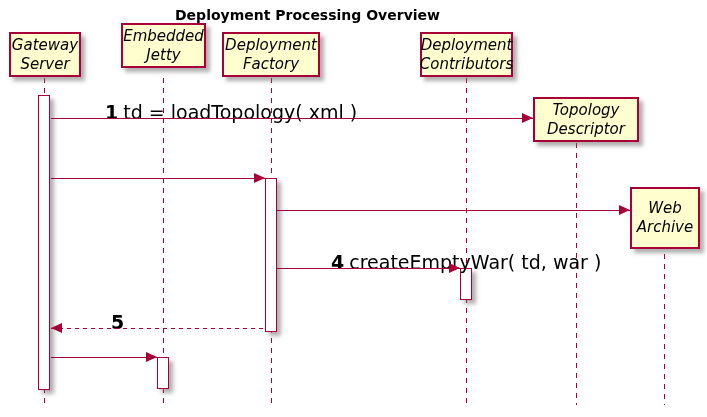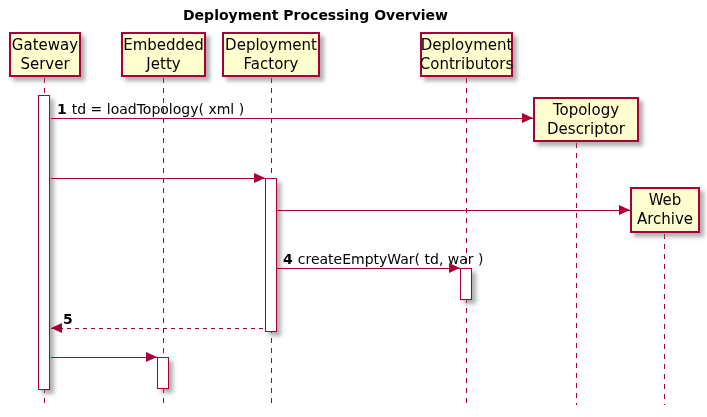--- a/index.html
+++ b/index.html
@@ -3,45 +3,45 @@
 <meta charset="utf-8">
 <style>
   html,body{margin:0;padding:0;background:#ffffff;}
   .canvas{
     position:relative;width:707px;height:417px;background:#ffffff;
     font-family:"DejaVu Sans","Liberation Sans",sans-serif;color:#000;
     overflow:hidden;
   }
   .title{
     position:absolute;top:7px;left:0;width:615px;text-align:center;
-    font-size:14px;font-weight:bold;margin-left:8px;
+    font-size:14px;font-weight:bold;
   }
   .lifeline{
     position:absolute;width:1px;
     background:repeating-linear-gradient(to bottom,#A80036 0 5px,transparent 5px 10px);
   }
   .pbox{
     position:absolute;background:#FEFECE;border:2px solid #A80036;
     box-shadow:4px 4px 4px rgba(110,110,110,0.55);
     display:flex;align-items:center;justify-content:center;text-align:center;
-    font-size:15px;line-height:19px;white-space:pre-line;box-sizing:border-box;
+    font-size:15px;line-height:19px;white-space:pre-line;box-sizing:border-box;font-style:italic;
   }
   .act{
     position:absolute;width:10px;background:#ffffff;border:1px solid #A80036;
     box-shadow:4px 4px 4px rgba(110,110,110,0.55);box-sizing:content-box;
   }
   .msg-line{position:absolute;height:0;border-top:1px solid #A80036;}
   .msg-line.dashed{
     border-top:none;height:1px;
     background:repeating-linear-gradient(to right,#A80036 0 4px,transparent 4px 8px);
   }
   .arrow{position:absolute;width:0;height:0;border-top:5px solid transparent;border-bottom:5px solid transparent;}
   .arrow.right{border-left:11px solid #A80036;}
   .arrow.left{border-right:11px solid #A80036;}
-  .msg-label{position:absolute;font-size:14px;white-space:nowrap;}
+  .msg-label{position:absolute;font-size:19px;white-space:nowrap;padding-left:48px;}
   .msg-label .seq{font-weight:bold;margin-right:5px;}
 </style>
 </head>
 <body>
 
 <div class="canvas">
 
   <div class="title">Deployment Processing Overview</div>
 
   <div class="lifeline" style="left:44px;top:78px;height:327px"></div>
@@ -51,30 +51,30 @@
   <div class="lifeline" style="left:576px;top:143px;height:262px"></div>
   <div class="lifeline" style="left:664px;top:234px;height:171px"></div>
 
   <div class="act" style="left:38px;top:95px;height:293px"></div>
   <div class="act" style="left:265px;top:178px;height:152px"></div>
   <div class="act" style="left:460px;top:268px;height:30px"></div>
   <div class="act" style="left:157px;top:357px;height:30px"></div>
 
   <div class="pbox" style="left:9px;top:32px;width:72px;height:45px">Gateway
 Server</div>
-  <div class="pbox" style="left:121px;top:32px;width:85px;height:45px">Embedded
+  <div class="pbox" style="left:121px;top:23px;width:85px;height:45px">Embedded
 Jetty</div>
   <div class="pbox" style="left:222px;top:32px;width:98px;height:45px">Deployment
 Factory</div>
   <div class="pbox" style="left:420px;top:32px;width:93px;height:45px">Deployment
 Contributors</div>
 
   <div class="pbox" style="left:533px;top:97px;width:106px;height:45px">Topology
 Descriptor</div>
-  <div class="pbox" style="left:630px;top:187px;width:70px;height:46px">Web
+  <div class="pbox" style="left:630px;top:187px;width:70px;height:62px">Web
 Archive</div>
 
   <div class="msg-label" style="left:57px;top:101px">
     <span class="seq">1</span><span>td = loadTopology( xml )</span>
   </div>
   <div class="msg-line" style="left:51px;top:118px;width:482px"></div>
   <div class="arrow right" style="left:522px;top:113px"></div>
 
   <div class="msg-line" style="left:51px;top:178px;width:214px"></div>
   <div class="arrow right" style="left:254px;top:173px"></div>

